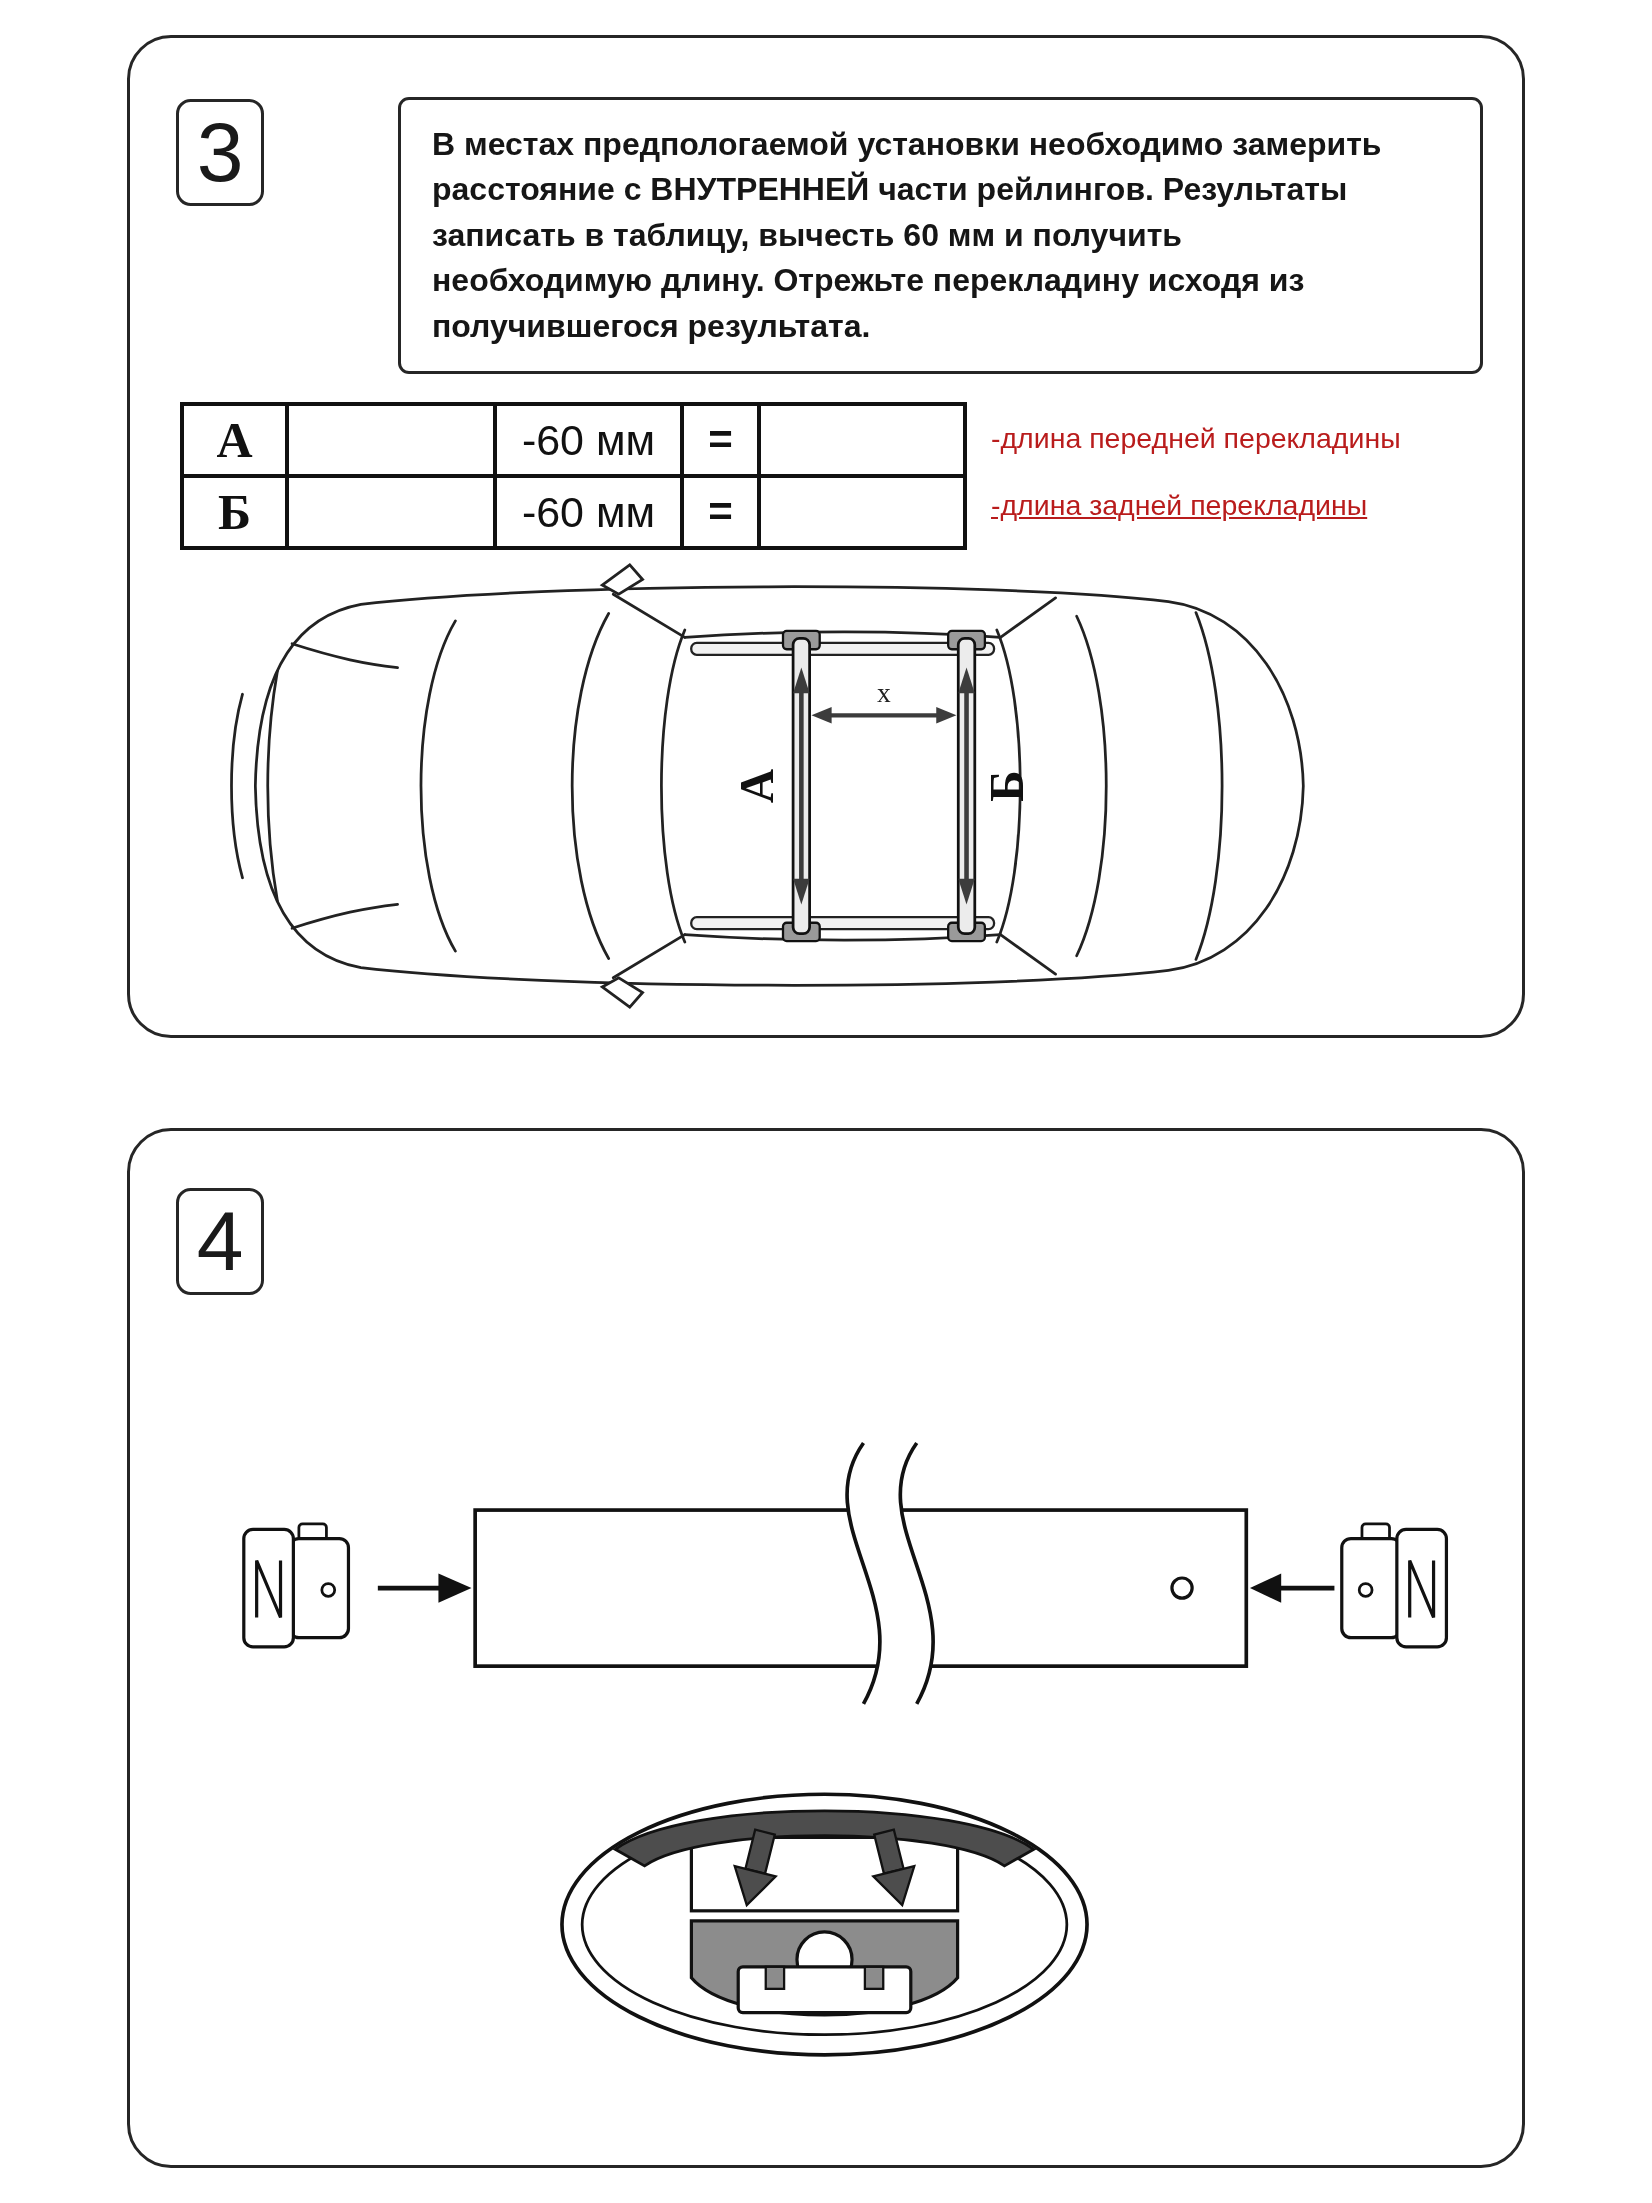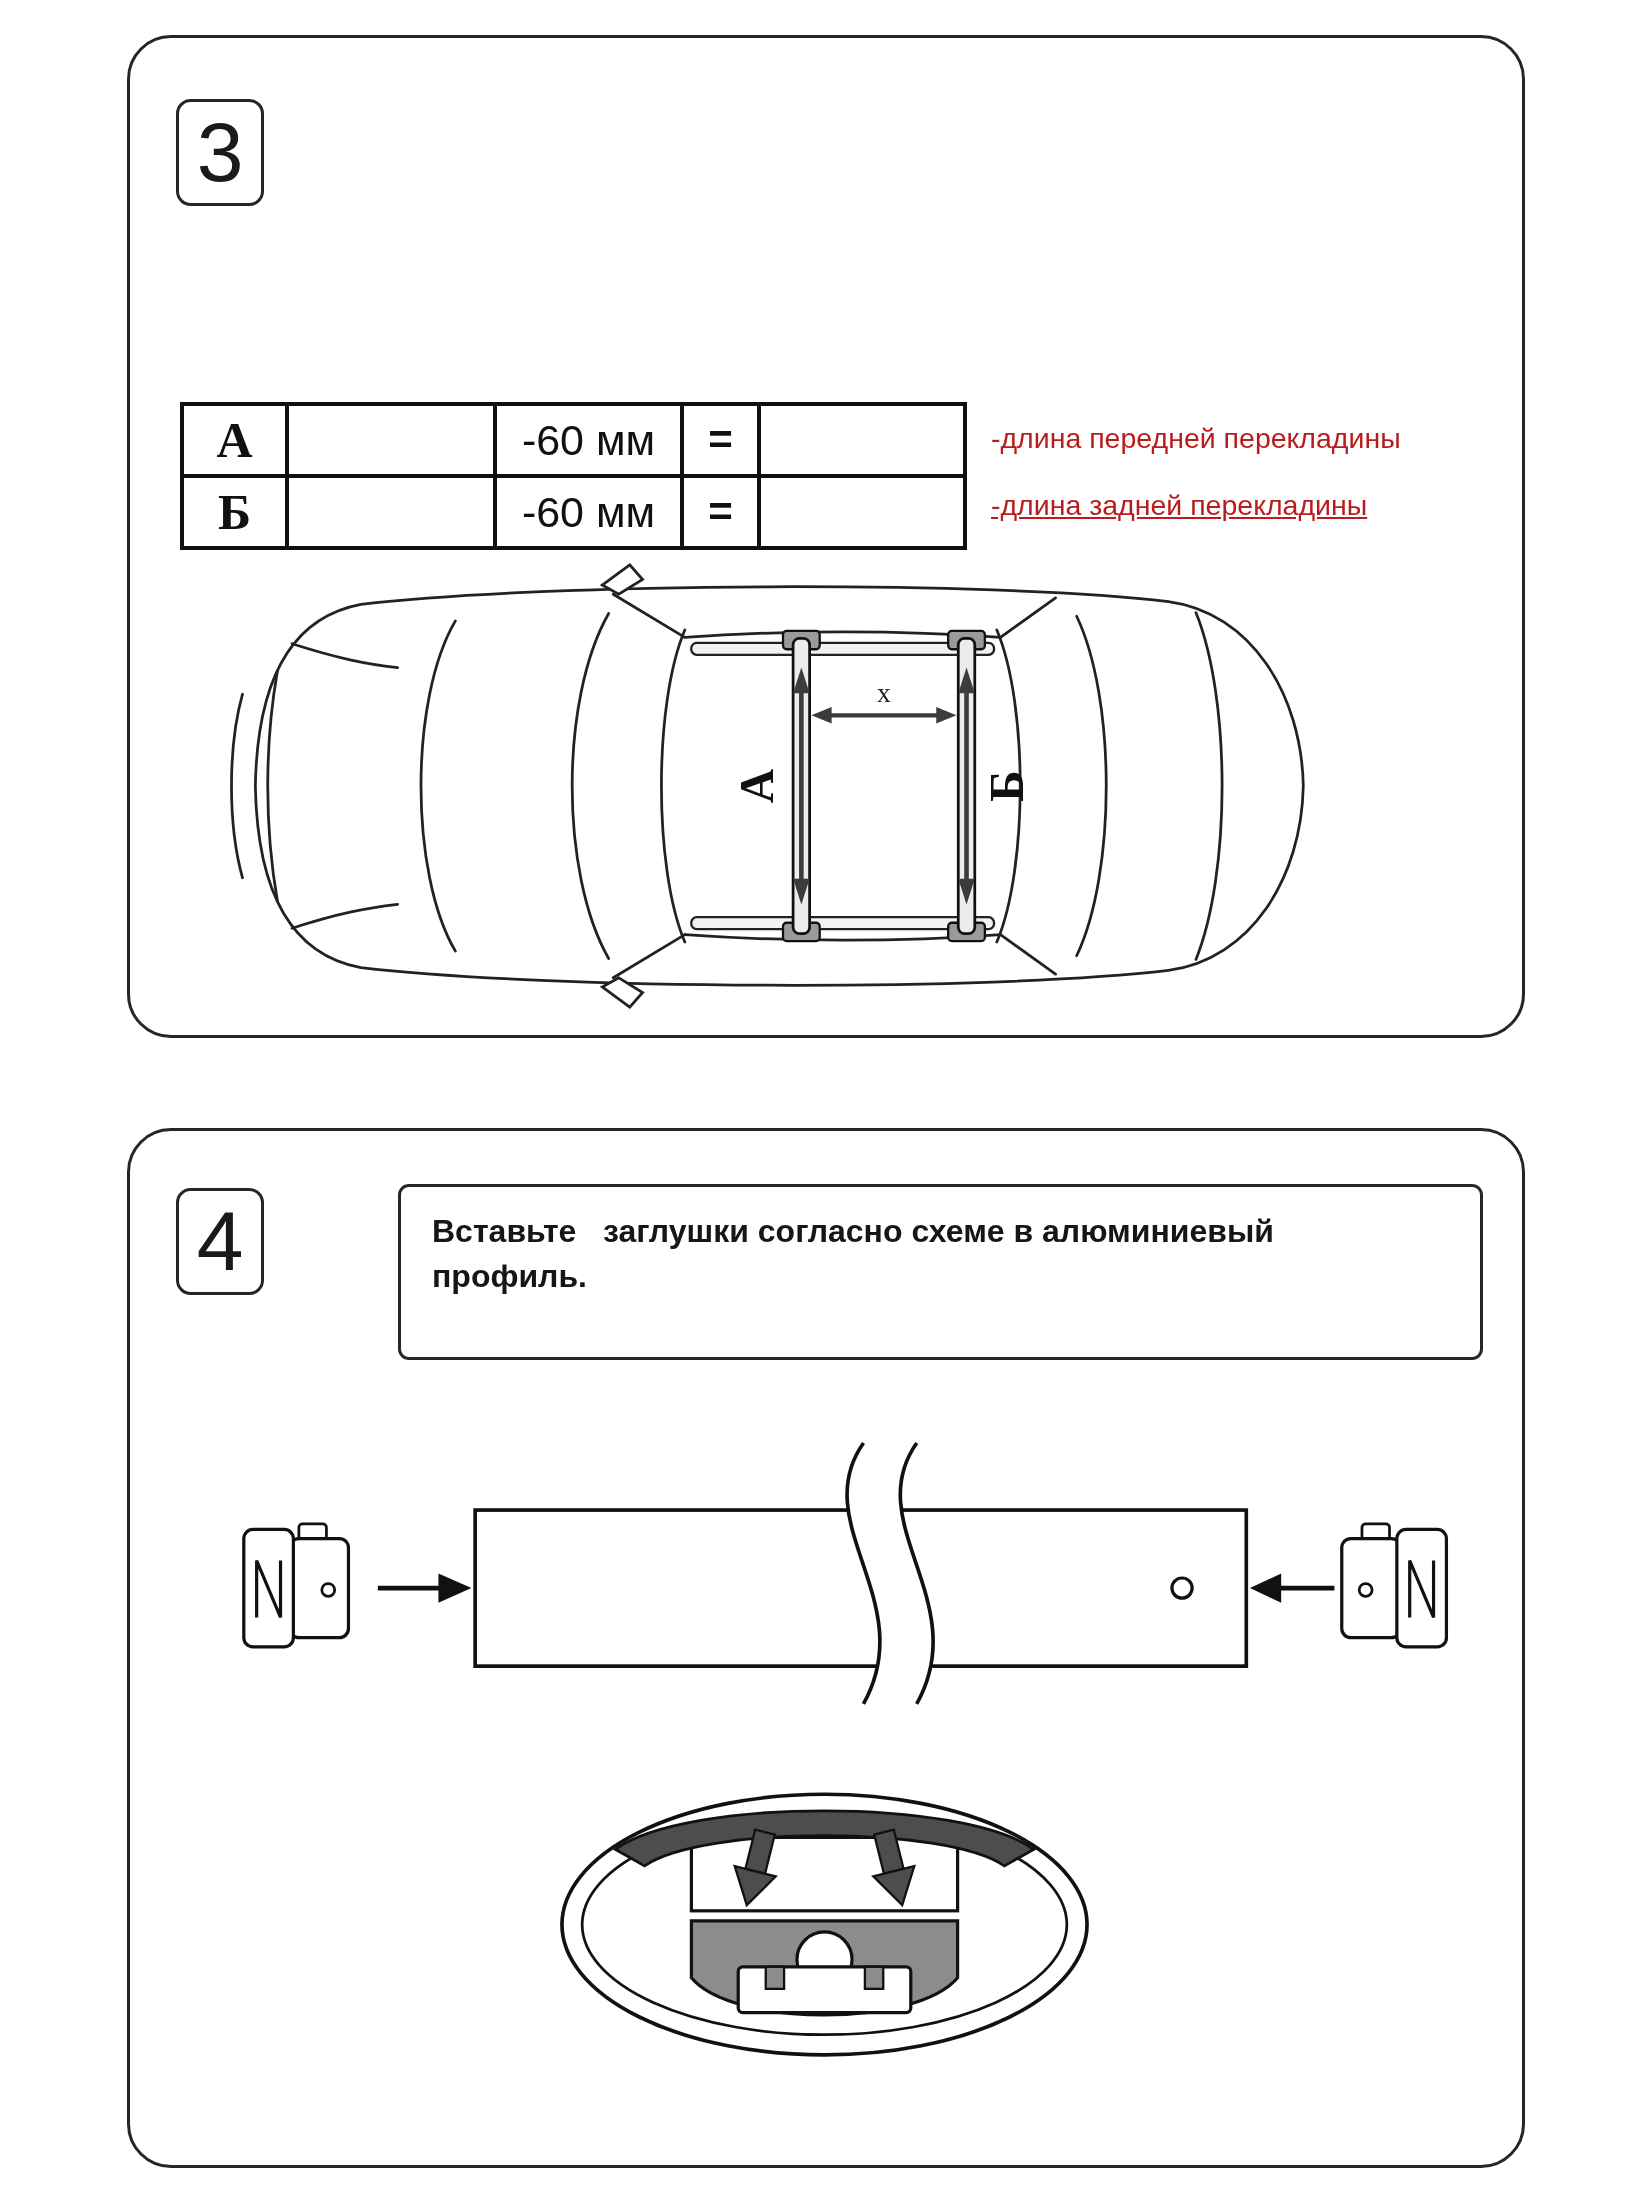--- a/index.html
+++ b/index.html
@@ -93,20 +93,25 @@
 </style>
 </head>
 <body>
 
 <div>
 
   <section class="panel" id="panel3">
 
     <div class="step-num" id="num3">3</div>
 
+    <div class="instr-box" id="instr3">В местах предпологаемой установки необходимо замерить
+расстояние с ВНУТРЕННЕЙ части рейлингов. Результаты
+записать в таблицу, вычесть 60 мм и получить
+необходимую длину. Отрежьте перекладину исходя из
+получившегося результата.</div>
 
     <table class="measure">
       <tbody>
         <tr>
           <td class="cell-letter">А</td>
           <td class="cell-blank1"></td>
           <td class="cell-minus">-60 мм</td>
           <td class="cell-eq">=</td>
           <td class="cell-blank2"></td>
         </tr>
@@ -189,22 +194,20 @@
 
       <text class="bar-label" transform="rotate(-90 604 255)" x="604" y="255" text-anchor="middle">А</text>
       <text class="bar-label" transform="rotate(-90 876 255)" x="876" y="255" text-anchor="middle">Б</text>
     </svg>
   </section>
 
   <section class="panel" id="panel4">
 
     <div class="step-num" id="num4">4</div>
 
-    <div class="instr-box" id="instr4">Вставьте   заглушки согласно схеме в алюминиевый
-профиль.</div>
 
     <svg id="profile-svg" viewBox="0 0 1464 306">
 
       <rect x="352" y="85" width="840" height="170" fill="#fff" stroke="#111" stroke-width="4"></rect>
 
       <g>
         <path d="M 775,12 C 713,100 837,185 775,296 L 833,296 C 895,185 771,100 833,12 Z" fill="#fff"></path>
         <path d="M 775,12 C 713,100 837,185 775,296" fill="none" stroke="#111" stroke-width="4"></path>
         <path d="M 833,12 C 771,100 895,185 833,296" fill="none" stroke="#111" stroke-width="4"></path>
       </g>

